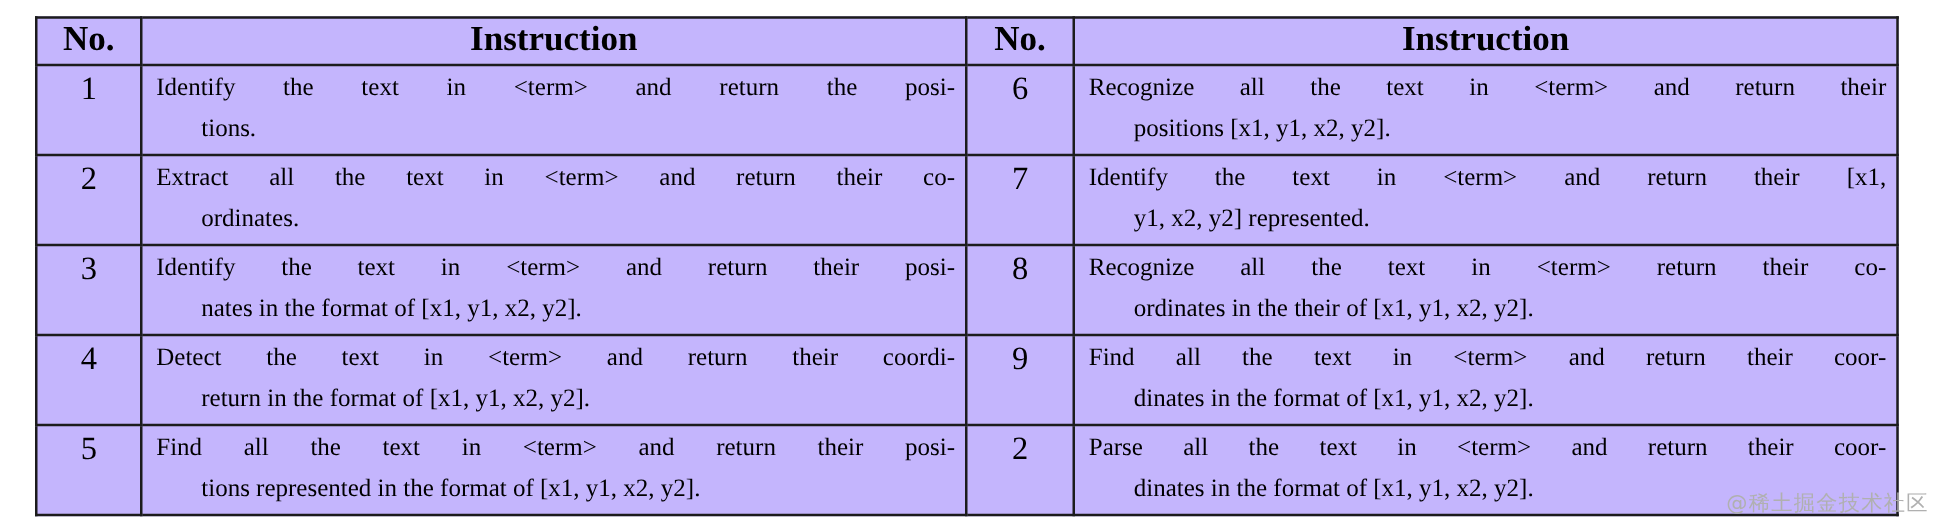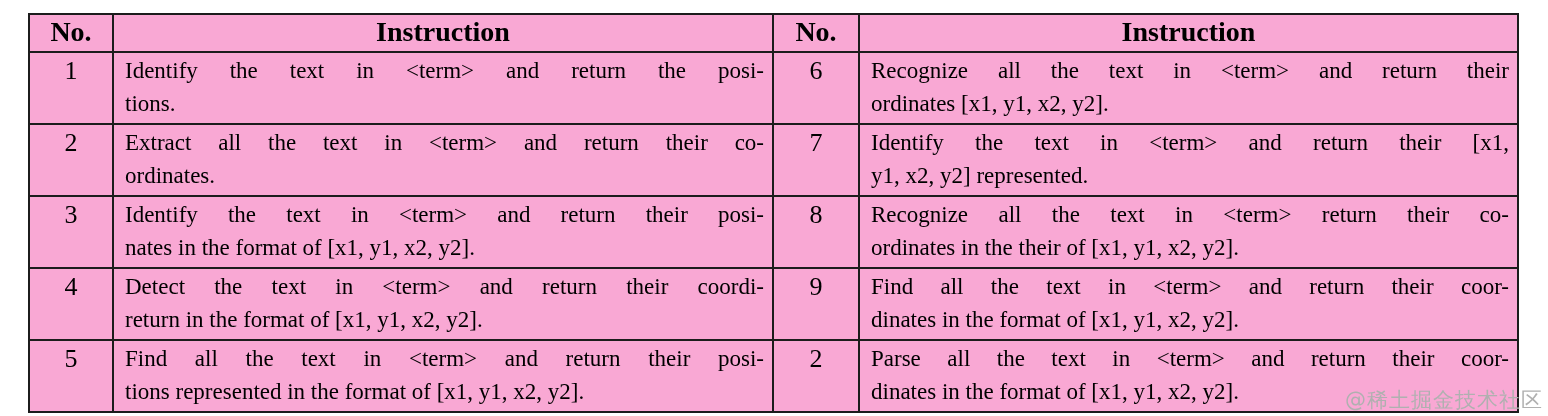--- a/index.html
+++ b/index.html
@@ -17,21 +17,21 @@
     height: 416px;
     background: #ffffff;
   }
   table.instr-table {
     position: absolute;
     left: 28px;
     top: 13px;
     width: 1489px;
     border-collapse: collapse;
     table-layout: fixed;
-    background: #f9a8d4;
+    background: #c4b5fd;
   }
   table.instr-table col.c-no    { width: 84px;  }
   table.instr-table col.c-instr { width: 660px; }
   table.instr-table col.c-no2   { width: 86px;  }
   table.instr-table col.c-instr2{ width: 659px; }
 
   table.instr-table th,
   table.instr-table td {
     border: 2px solid #1c1c1c;
     vertical-align: top;
@@ -45,39 +45,40 @@
     line-height: 32px;
     height: 32px;
   }
   td.no-cell {
     font-size: 26px;
     text-align: center;
     padding-top: 1px;
     line-height: 33px;
   }
   td.instr-cell {
-    font-size: 23px;
+    font-size: 20px;
     padding: 1px 8px 3px 11px;
     line-height: 33px;
   }
   .line1 {
     text-align: justify;
     text-align-last: justify;
     white-space: nowrap;
   }
   .line2 {
     text-align: left;
     white-space: nowrap;
+    margin-left: 36px;
   }
   .watermark {
     position: absolute;
     right: 5px;
     bottom: 2px;
     font-family: "DejaVu Sans", sans-serif;
-    font-size: 21px;
+    font-size: 17px;
     color: #b0b0b0;
     letter-spacing: 1px;
     white-space: nowrap;
   }
 </style>
 </head>
 <body>
 
 <div class="page">
 
@@ -99,21 +100,21 @@
     <tbody>
       <tr>
         <td class="no-cell">1</td>
         <td class="instr-cell">
           <div class="line1">Identify the text in &lt;term&gt; and return the posi-</div>
           <div class="line2">tions.</div>
         </td>
         <td class="no-cell">6</td>
         <td class="instr-cell">
           <div class="line1">Recognize all the text in &lt;term&gt; and return their</div>
-          <div class="line2">ordinates [x1, y1, x2, y2].</div>
+          <div class="line2">positions [x1, y1, x2, y2].</div>
         </td>
       </tr>
       <tr>
         <td class="no-cell">2</td>
         <td class="instr-cell">
           <div class="line1">Extract all the text in &lt;term&gt; and return their co-</div>
           <div class="line2">ordinates.</div>
         </td>
         <td class="no-cell">7</td>
         <td class="instr-cell">

